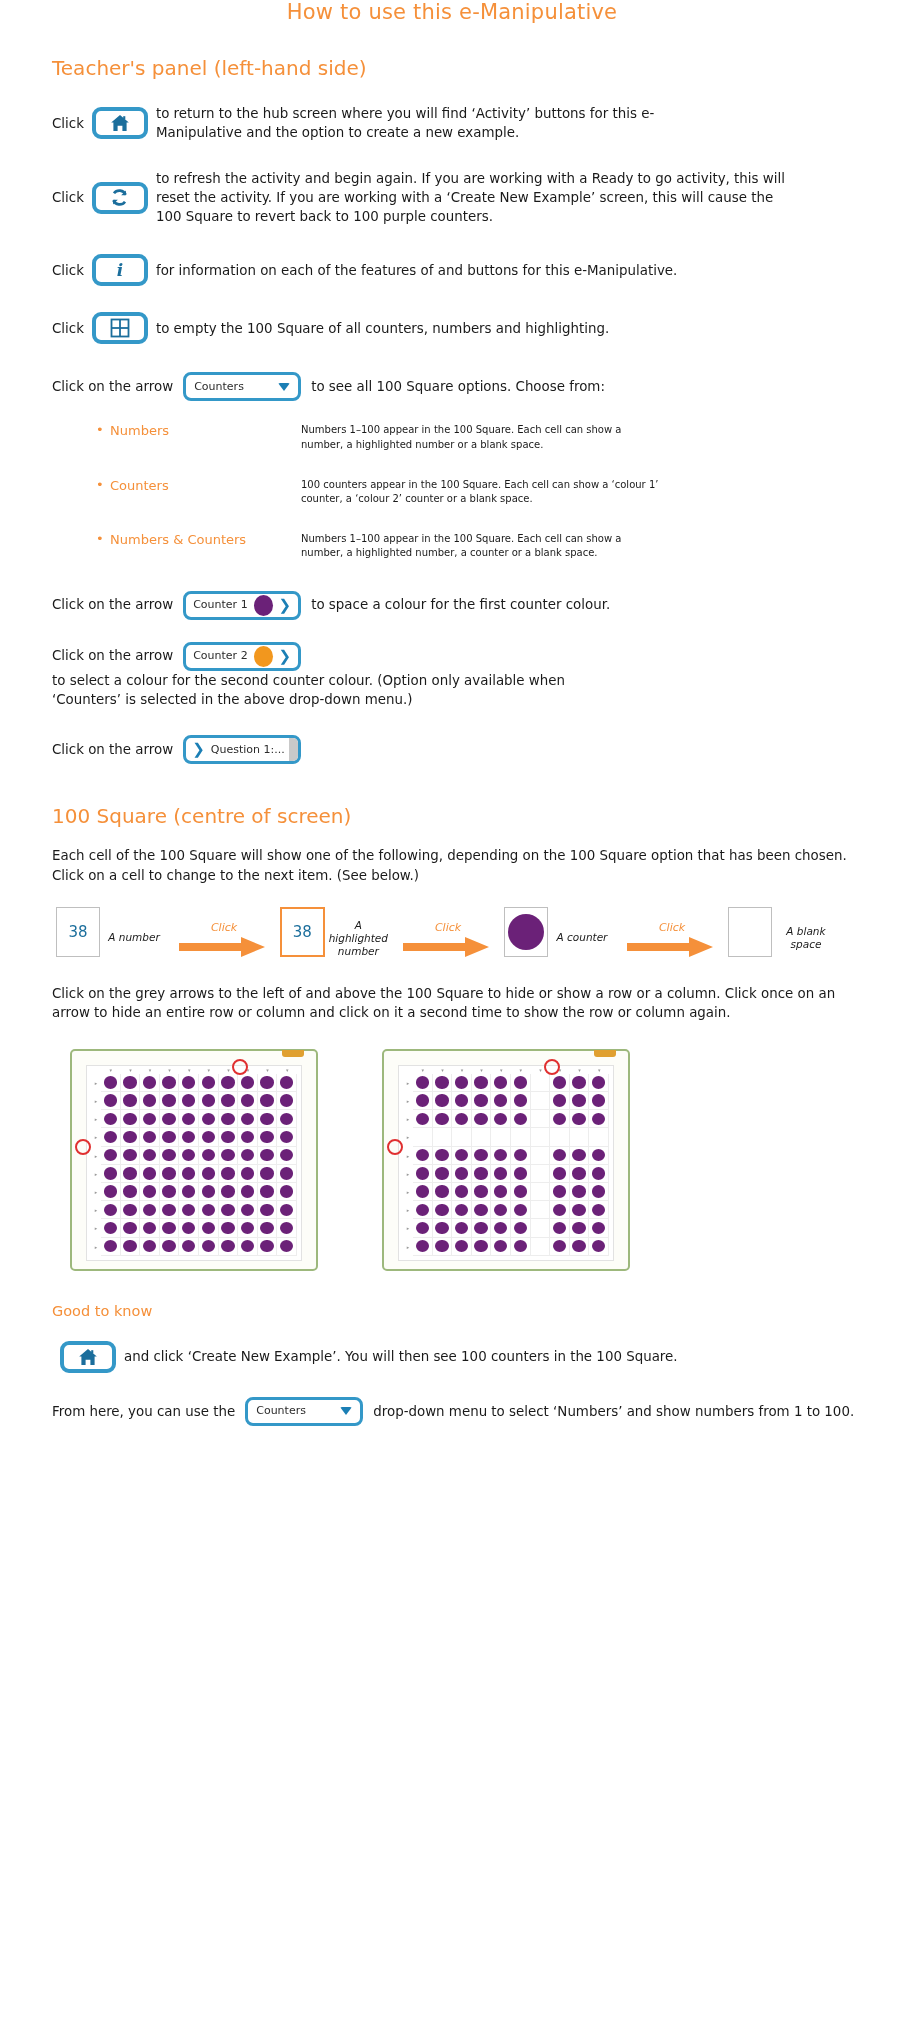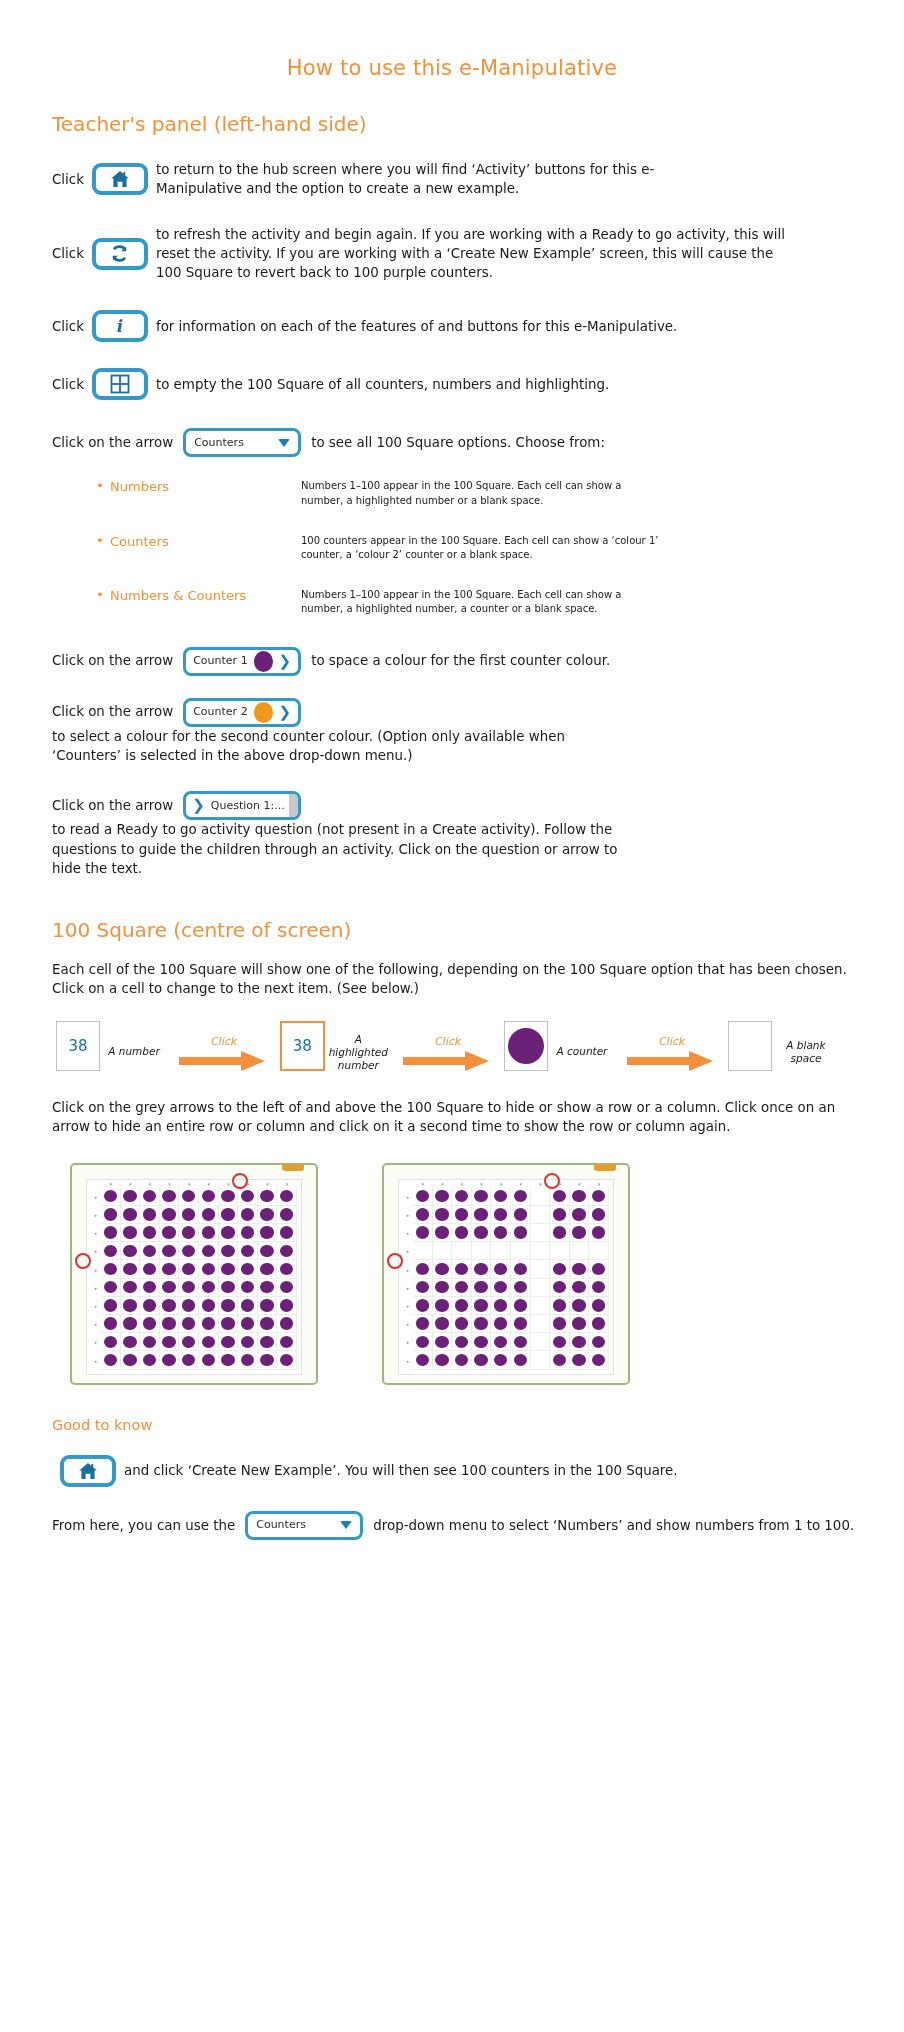--- a/index.html
+++ b/index.html
@@ -13,21 +13,20 @@
   }
   .page { position: relative; width: 904px; }
 
   
   .title {
     text-align: center;
     color: #F5903A;
     font-size: 21px;
     font-weight: 400;
     letter-spacing: .2px;
-    padding-top: 56px;
   }
   .section-head {
     color: #F5903A;
     font-size: 20px;
     margin: 0 0 0 52px;
   }
   .para {
     font-size: 13.4px;
     line-height: 1.44;
     color: #1a1a1a;
@@ -298,21 +297,20 @@
 
   <div style="height:26px"></div>
 
   <div class="inline-row">
     <span class="txt">Click on the arrow</span>
     <span class="dd dd-question">
       <span class="chev-r">❯</span>
       <span class="dd-lbl">Question 1:...</span>
       <span class="q-scroll"></span>
     </span>
-    <span class="txt" style="max-width:580px">to read a Ready to go activity question (not present in a Create activity). Follow the questions to guide the children through an activity. Click on the question or arrow to hide the text.</span>
   </div>
 
   <div style="height:40px"></div>
 
   <div class="section-head">100 Square (centre of screen)</div>
   <div style="height:18px"></div>
   <div class="para">Each cell of the 100 Square will show one of the following, depending on the 100 Square option that has been chosen. Click on a cell to change to the next item. (See below.)</div>
 
   <div class="progress-row">
     <div class="pstep">

